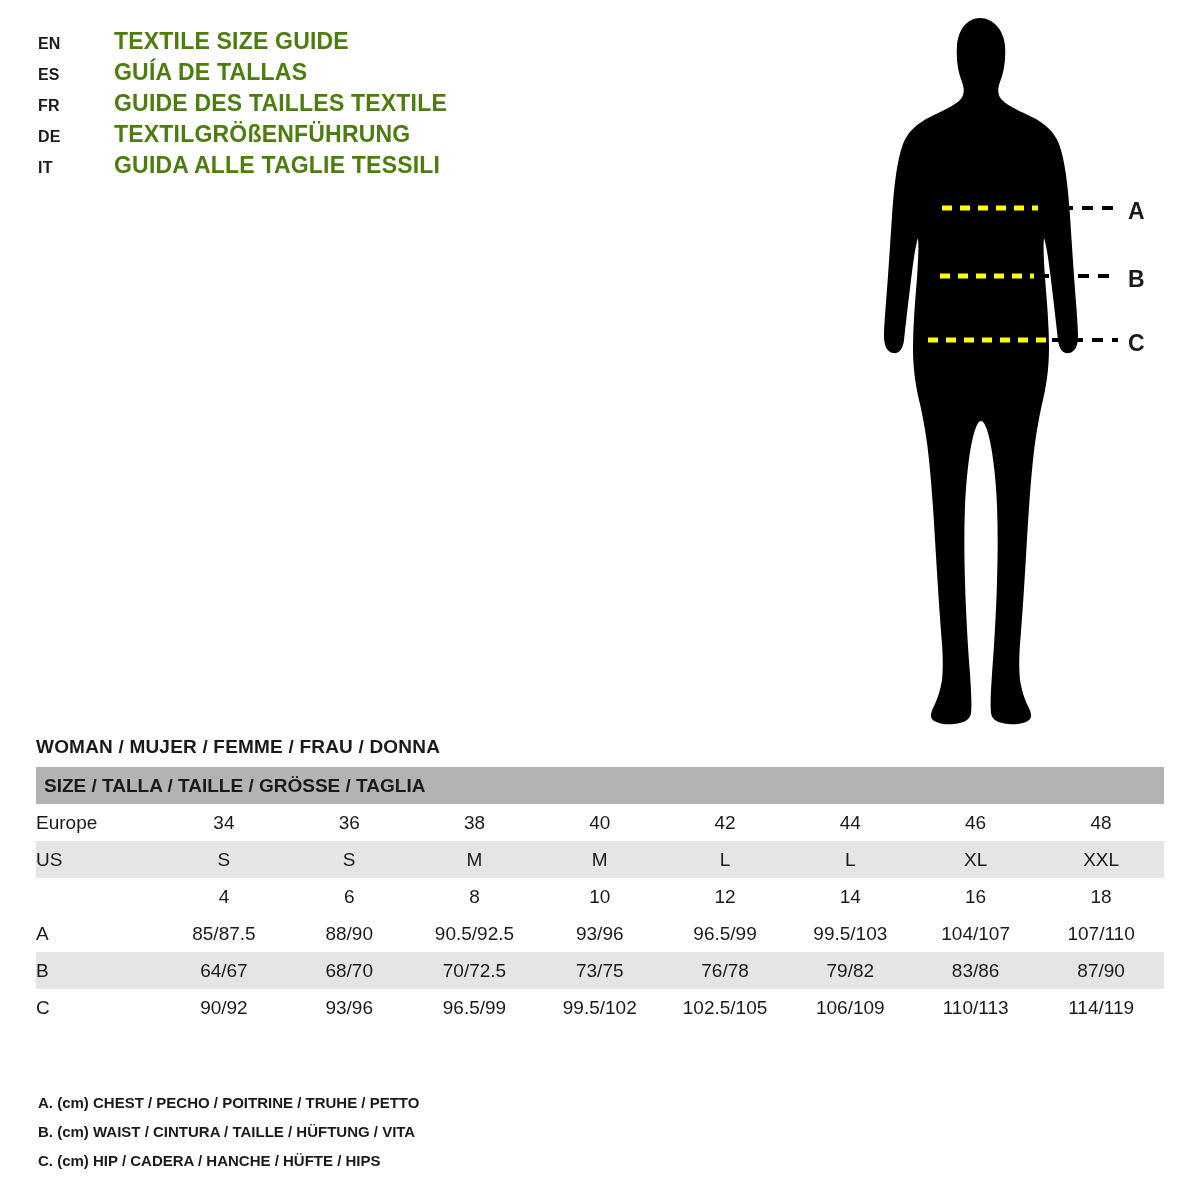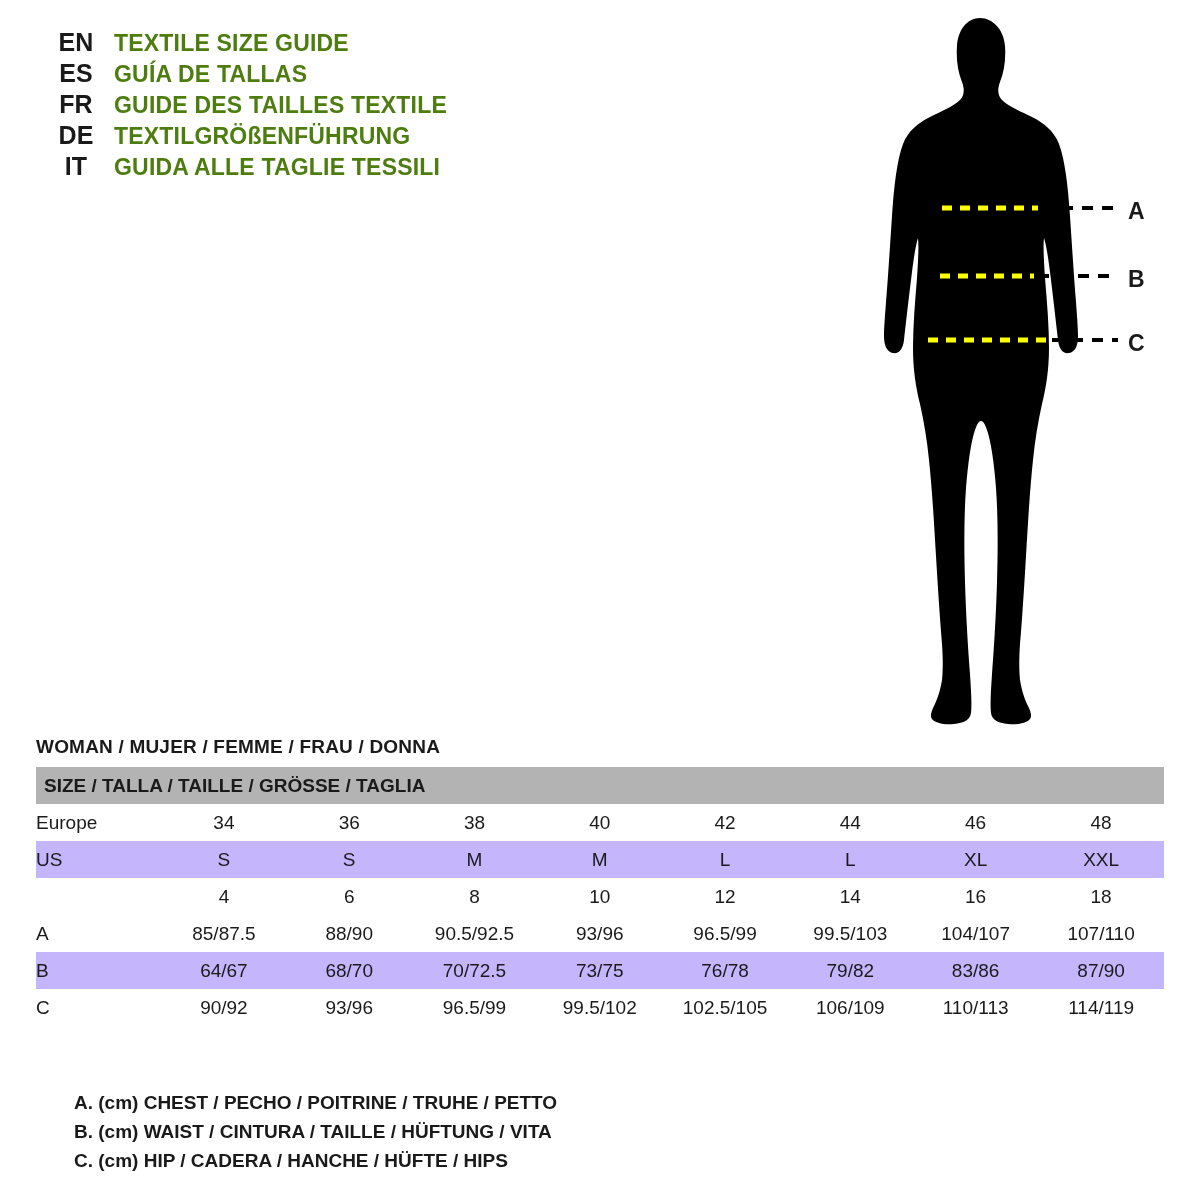--- a/index.html
+++ b/index.html
@@ -23,25 +23,24 @@
     top: 28px;
     width: 560px;
   }
   .lang-row {
     display: flex;
     align-items: baseline;
     height: 31px;
   }
   .lang-code {
     width: 76px;
-    font-size: 25px;
+    font-size: 16px;
     font-weight: 700;
     letter-spacing: 0.2px;
     color: #1a1a1a;
-    text-align: center;
   }
   .lang-title {
     font-size: 23px;
     font-weight: 700;
     letter-spacing: 0.2px;
     color: #4d7c0f;
     white-space: nowrap;
   }
 
   
@@ -99,38 +98,37 @@
   }
   tr.head-row {
     background: #b3b3b3;
   }
   tr.head-row th {
     font-weight: 700;
     text-align: left;
     padding-left: 8px;
     font-size: 19px;
   }
-  tr.shade { background: #c4b5fd; }
+  tr.shade { background: #e5e5e5; }
   tr.plain { background: #ffffff; }
 
   
   .footnotes {
     position: absolute;
     left: 38px;
     top: 1088px;
     width: 900px;
   }
   .footnote {
-    font-size: 19px;
+    font-size: 15px;
     font-weight: 700;
     color: #1a1a1a;
     height: 29px;
     line-height: 29px;
     white-space: nowrap;
-    margin-left: 36px;
   }
 </style>
 </head>
 <body>
 
 <div class="lang-block">
   <div class="lang-row">
     <div class="lang-code">EN</div>
     <div class="lang-title">TEXTILE SIZE GUIDE</div>
   </div>

